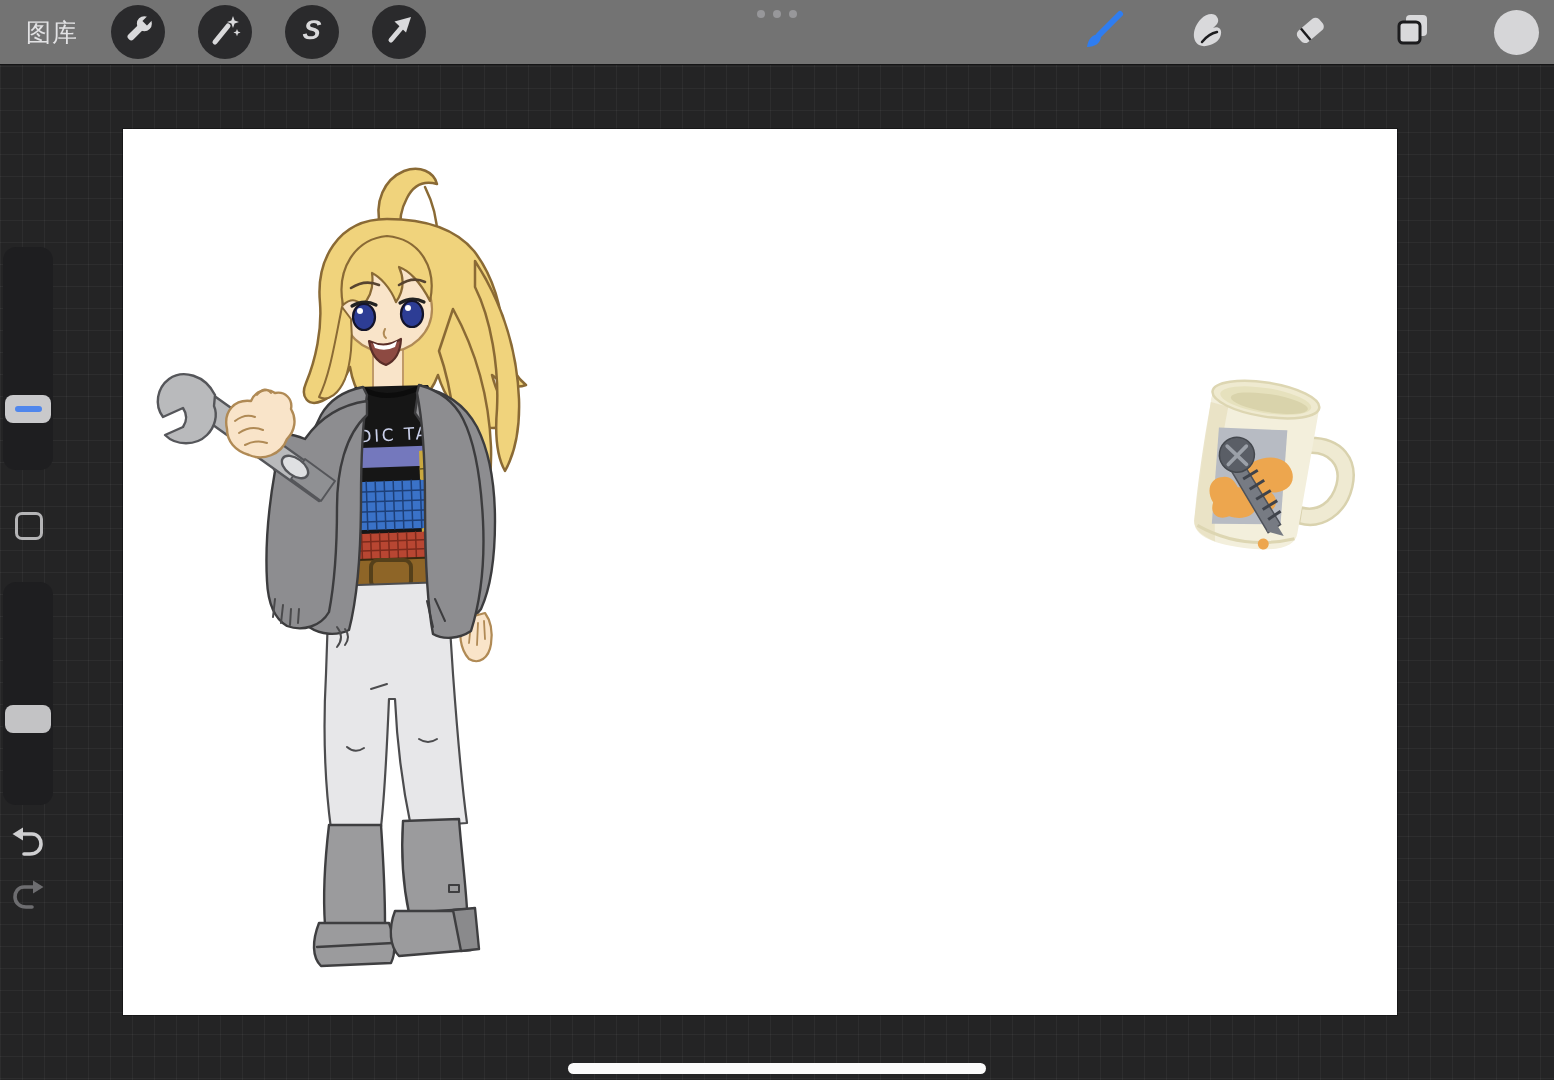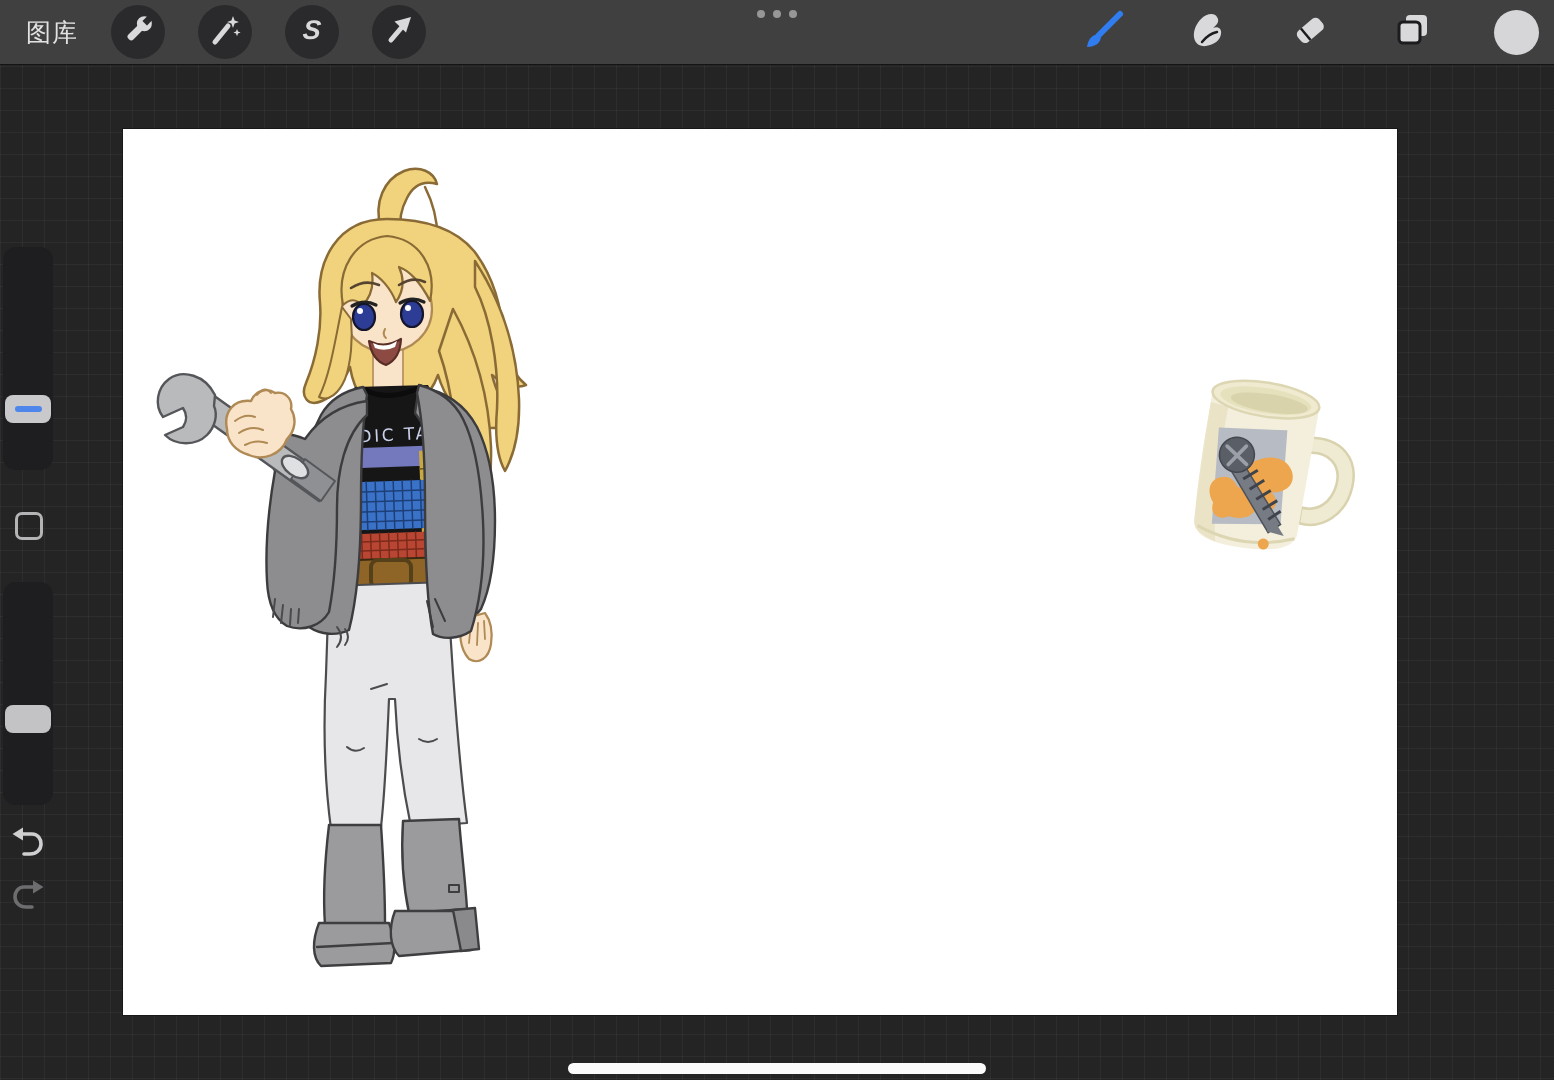--- a/index.html
+++ b/index.html
@@ -8,21 +8,21 @@
     background-color:#242425;
     background-image:
       linear-gradient(rgba(255,255,255,0.045) 1px, transparent 1px),
       linear-gradient(90deg, rgba(255,255,255,0.045) 1px, transparent 1px);
     background-size:22px 22px;
     font-family:"Liberation Sans","DejaVu Sans",sans-serif;
   }
   
   .topbar{
     position:absolute;top:0;left:0;right:0;height:64px;
-    background:#404040;border-bottom:1px solid #151516;
+    background:#737373;border-bottom:1px solid #151516;
     display:flex;align-items:center;z-index:10;
   }
   .topbar-left{display:flex;align-items:center;padding-left:26px;gap:33px;}
   .gallery-label{
     color:#e2e2e4;font-size:25px;letter-spacing:1px;cursor:default;margin-right:0px;
   }
   .tool-circle{
     width:54px;height:54px;border-radius:50%;background:#2a2a2c;
     display:flex;align-items:center;justify-content:center;flex:0 0 auto;
   }

